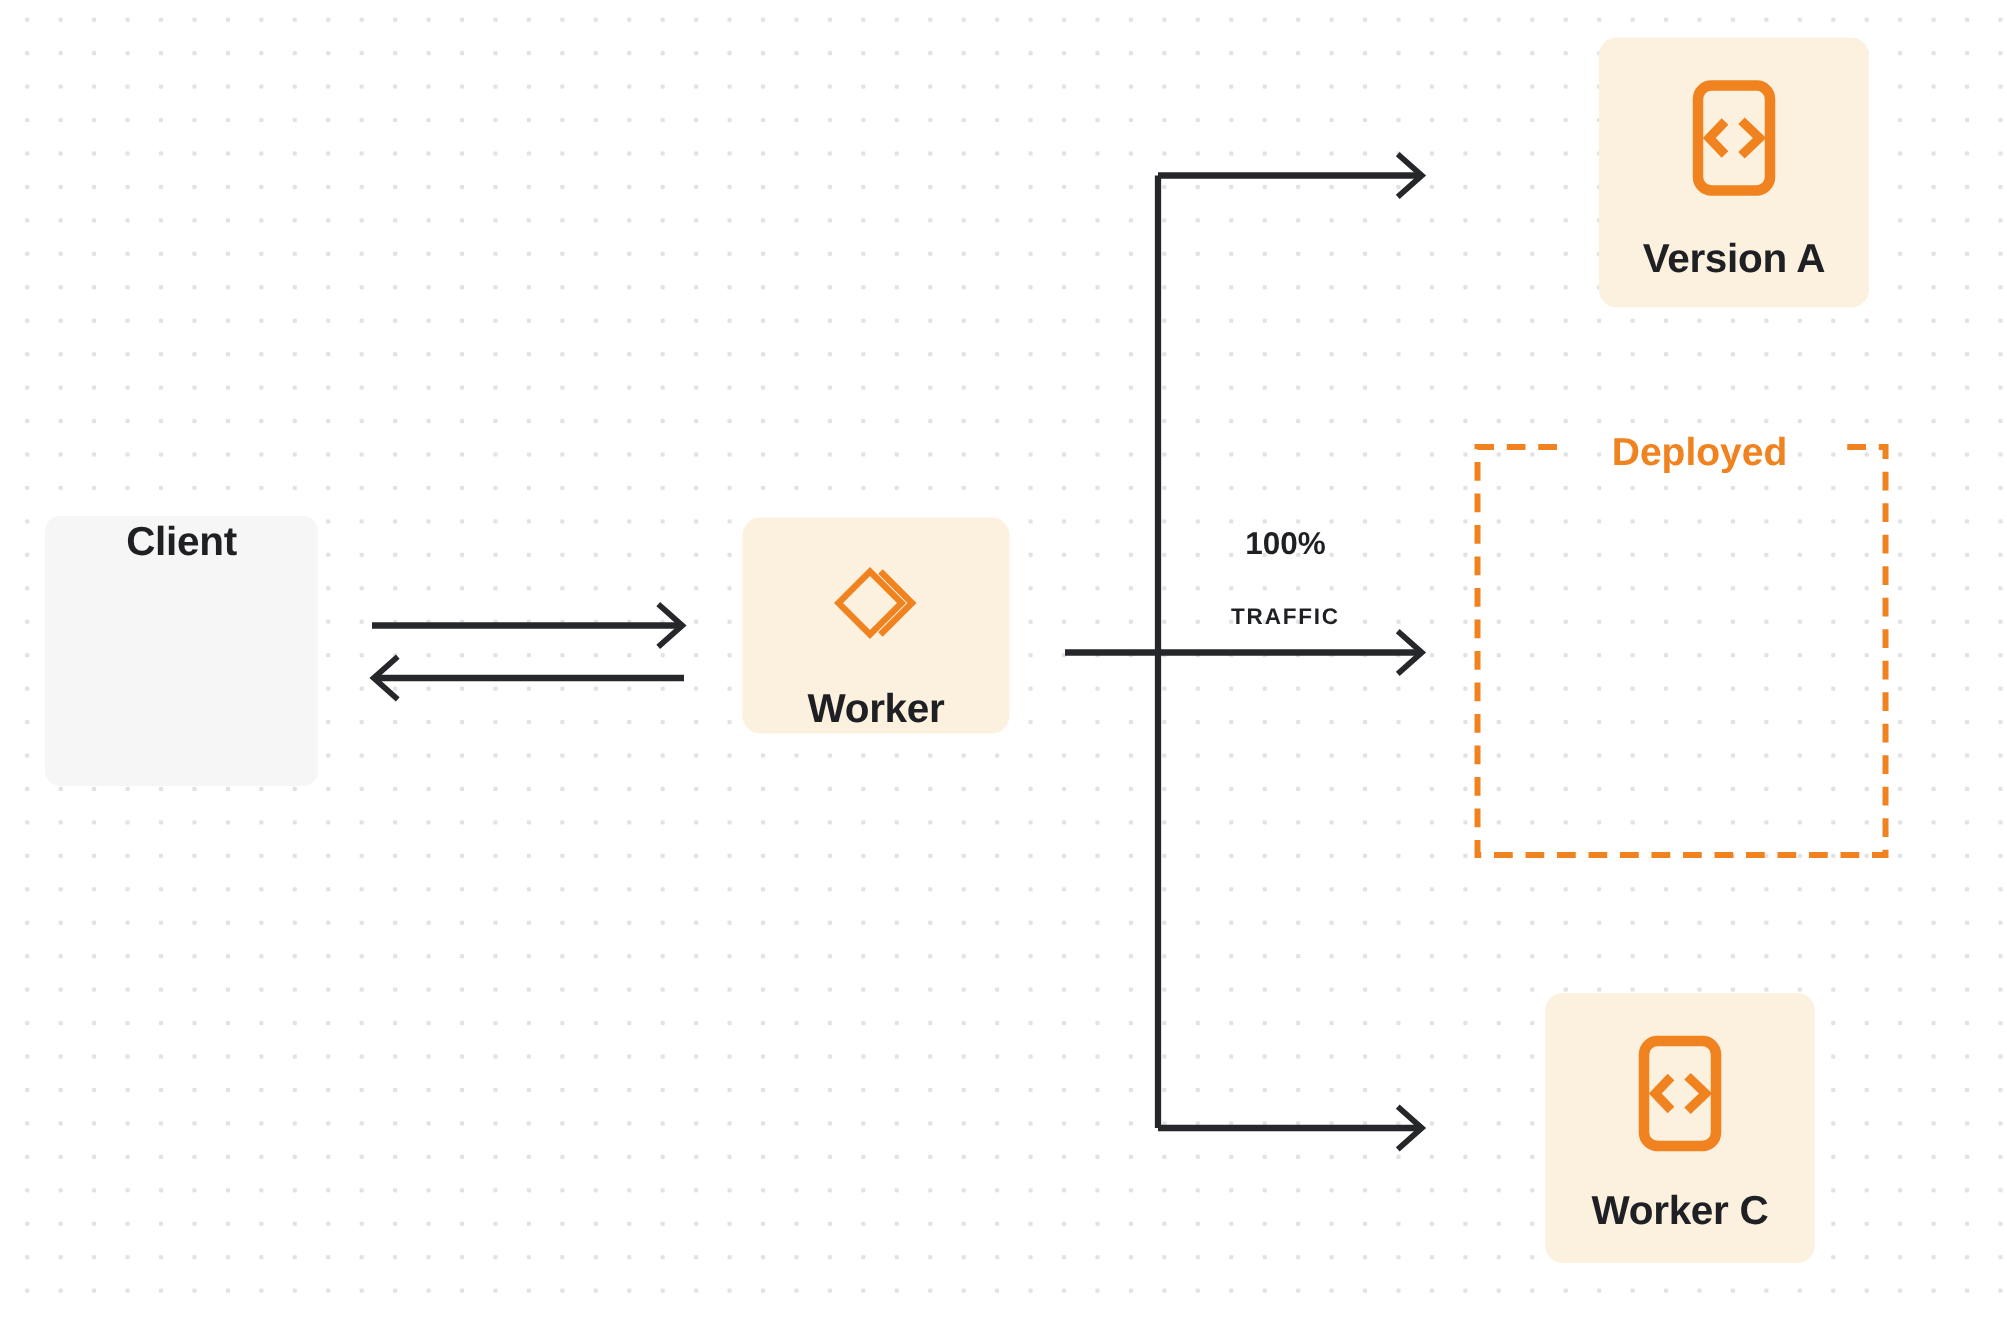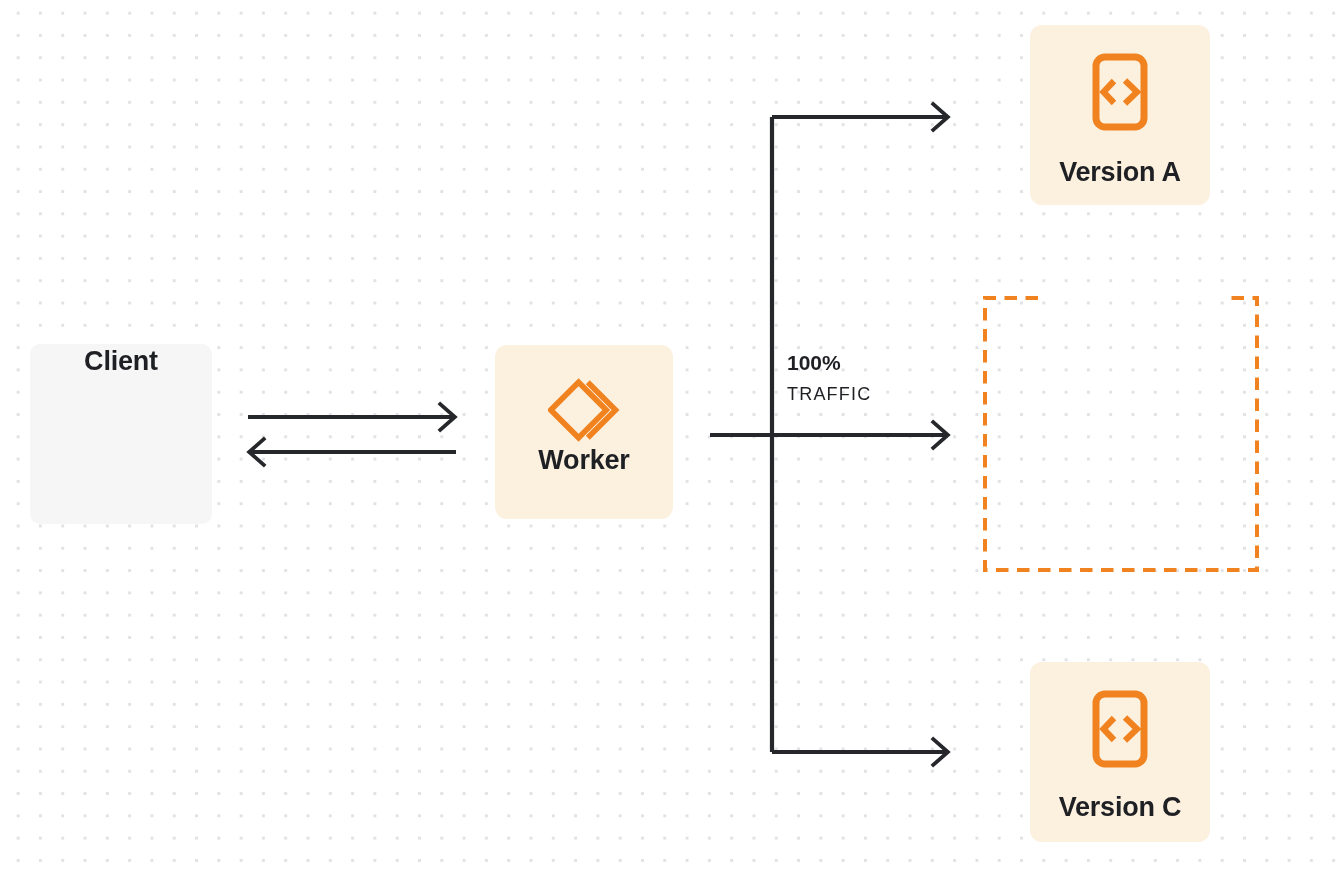--- a/index.html
+++ b/index.html
@@ -70,52 +70,54 @@
     height: 180px;
     background: var(--client-bg, #f6f6f7);
     border-radius: 10px;
     justify-content: flex-start;
   }
   .cream { background: var(--node-bg, #fcf0df); }
   .worker {
     left: 495px;
     top: 345px;
     width: 178px;
-    height: 174px;
+    height: 144px;
     padding-top: 32px;
     box-sizing: border-box;
+    gap: 28px;
   }
   .version {
     width: 180px;
     height: 180px;
     padding-top: 28px;
     box-sizing: border-box;
     gap: 22px;
   }
-  .version-a { left: 1030px; top: 25px; gap: 24px; }
+  .version-a { left: 1066px; top: 25px; gap: 24px; }
   .version-b { left: 1030px; top: 344px; }
   .version-c { left: 1030px; top: 662px; }
   .traffic {
     position: absolute;
     left: 787px;
     top: 350px;
     width: 140px;
+    text-align: center;
     color: var(--text, #1e2024);
   }
   .traffic-percent {
     font-size: 21px;
     font-weight: 700;
     line-height: 26px;
   }
   .traffic-word {
-    font-size: 18px;
-    font-weight: 400;
+    font-size: 15px;
+    font-weight: 700;
     letter-spacing: 1.2px;
     line-height: 26px;
-    margin-top: 5px;
+    margin-top: 23px;
   }
   .deployed-label {
     position: absolute;
     left: 1053px;
     top: 286px;
     width: 160px;
     text-align: center;
     font-size: 26px;
     font-weight: 700;
     line-height: 30px;
@@ -164,22 +166,23 @@
     <div class="node-label">Version A</div>
   </div>
 
 
   <div class="node cream version version-c">
     <svg width="56" height="78" viewBox="0 0 56 78">
       <rect class="accent-stroke" stroke-width="7" x="4" y="4" width="48" height="70" rx="9"></rect>
       <path class="accent-stroke" stroke-width="6.2" d="M22 28 L11.5 39 L22 50"></path>
       <path class="accent-stroke" stroke-width="6.2" d="M33 27.5 L45 39 L33 50.5"></path>
     </svg>
-    <div class="node-label">Version C</div>
+    <div class="node-label">Worker C</div>
   </div>
 
+  <div class="deployed-label">Deployed</div>
 
   <div class="traffic">
     <div class="traffic-percent">100%</div>
     <div class="traffic-word">TRAFFIC</div>
   </div>
 
 </div>
 
 </body></html>

